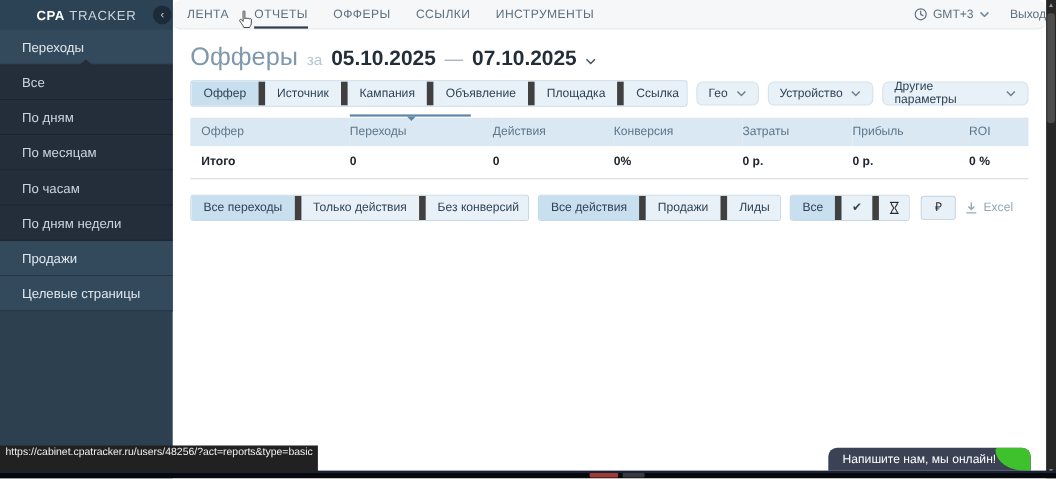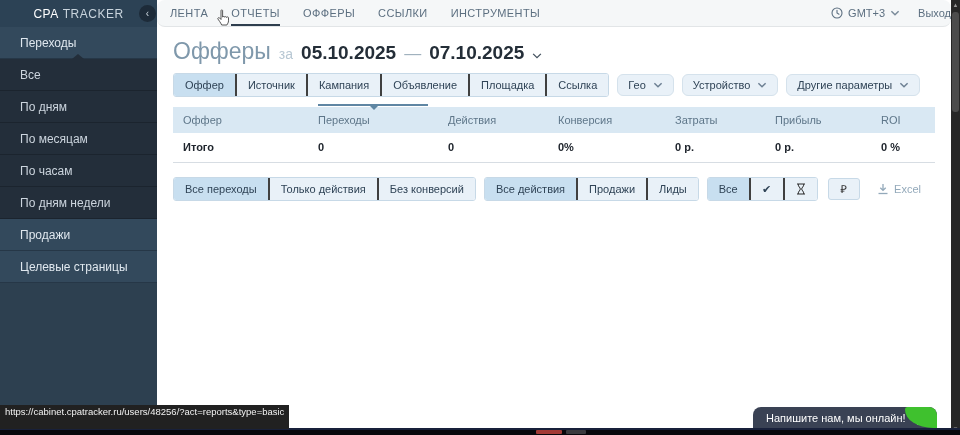--- a/index.html
+++ b/index.html
@@ -3,21 +3,21 @@
 <meta charset="utf-8">
 <style>
   * { margin:0; padding:0; box-sizing:border-box; }
   html,body { width:960px; height:435px; overflow:hidden; background:#fff;
     font-family:"Liberation Sans", sans-serif; position:relative; }
 
   
   .sidebar { position:absolute; left:0; top:0; bottom:0; width:157px; background:#2d4050; z-index:1; }
   .logo-bar { height:27px; background:#2c4255; display:flex; align-items:center; justify-content:center;
     color:#fff; font-size:12px; letter-spacing:.5px; position:relative; }
-  .logo-bar .bold { font-weight:normal; margin-right:4px; }
+  .logo-bar .bold { font-weight:bold; margin-right:4px; }
   .logo-bar .rest { color:#c9d4dd; }
   .collapse-btn { position:absolute; right:1px; top:5px; width:17px; height:17px; border-radius:50%;
     background:#1d2b39; color:#cfd9e0; font-size:10px; line-height:16px; text-align:center; border:none; cursor:pointer; }
   .side-item { height:32px; line-height:32px; padding-left:20px; font-size:12px; color:#dfe7ee;
     cursor:pointer; position:relative; }
   .side-item.head { background:#33495c; border-bottom:1px solid #263747; }
   .side-item.sub  { background:#232e3a; border-bottom:1px solid #1b242e; color:#ccd5de; }
   .notch { position:absolute; left:72px; top:-5px; width:0; height:0;
     border-left:6px solid transparent; border-right:6px solid transparent; border-bottom:5px solid #232e3a; }
 
@@ -37,21 +37,21 @@
   .r-title { font-size:23px; color:#7f98ab; }
   .r-prep { font-size:14px; color:#b7c7d3; }
   .r-date { font-size:19px; font-weight:bold; color:#242e38; }
   .r-dash { font-size:17px; color:#9fb0bd; }
   .date-range { display:flex; align-items:baseline; gap:8px; cursor:pointer; }
   .chev { width:10px; height:6px; }
 
   .filter-row { margin-top:8px; display:flex; gap:8px; align-items:center; }
   .btn-group { display:flex; border:1px solid #c7d9e7; border-radius:3px; overflow:hidden; }
   .seg { padding:0 11px; height:22px; line-height:22px; font-size:11px; color:#2f4356;
-    background:#e9f1f8; border-left:2px solid #404040; cursor:pointer; white-space:nowrap; }
+    background:#e9f1f8; border-left:6px solid #404040; cursor:pointer; white-space:nowrap; }
   .seg:first-child { border-left:none; }
   .seg.active { background:#c8dff0; }
   .seg.icon { padding:0; width:34px; text-align:center; }
   .dropdown-btn { height:22px; padding:0 10px; background:#e9f1f8; border:1px solid #d5e2ec;
     border-radius:6px; display:flex; align-items:center; gap:7px; font-size:11px; color:#2f4356; cursor:pointer; }
   .single-btn { height:22px; width:32px; background:#e9f1f8; border:1px solid #c7d9e7; border-radius:3px;
     font-size:11px; color:#2b2b2b; text-align:center; line-height:21px; cursor:pointer; margin-left:2px; }
 
   .table-wrap { margin-top:10px; position:relative; }
   .sort-indicator { position:absolute; top:-3px; left:145px; width:110px; height:2px; background:#5f86a3; }

